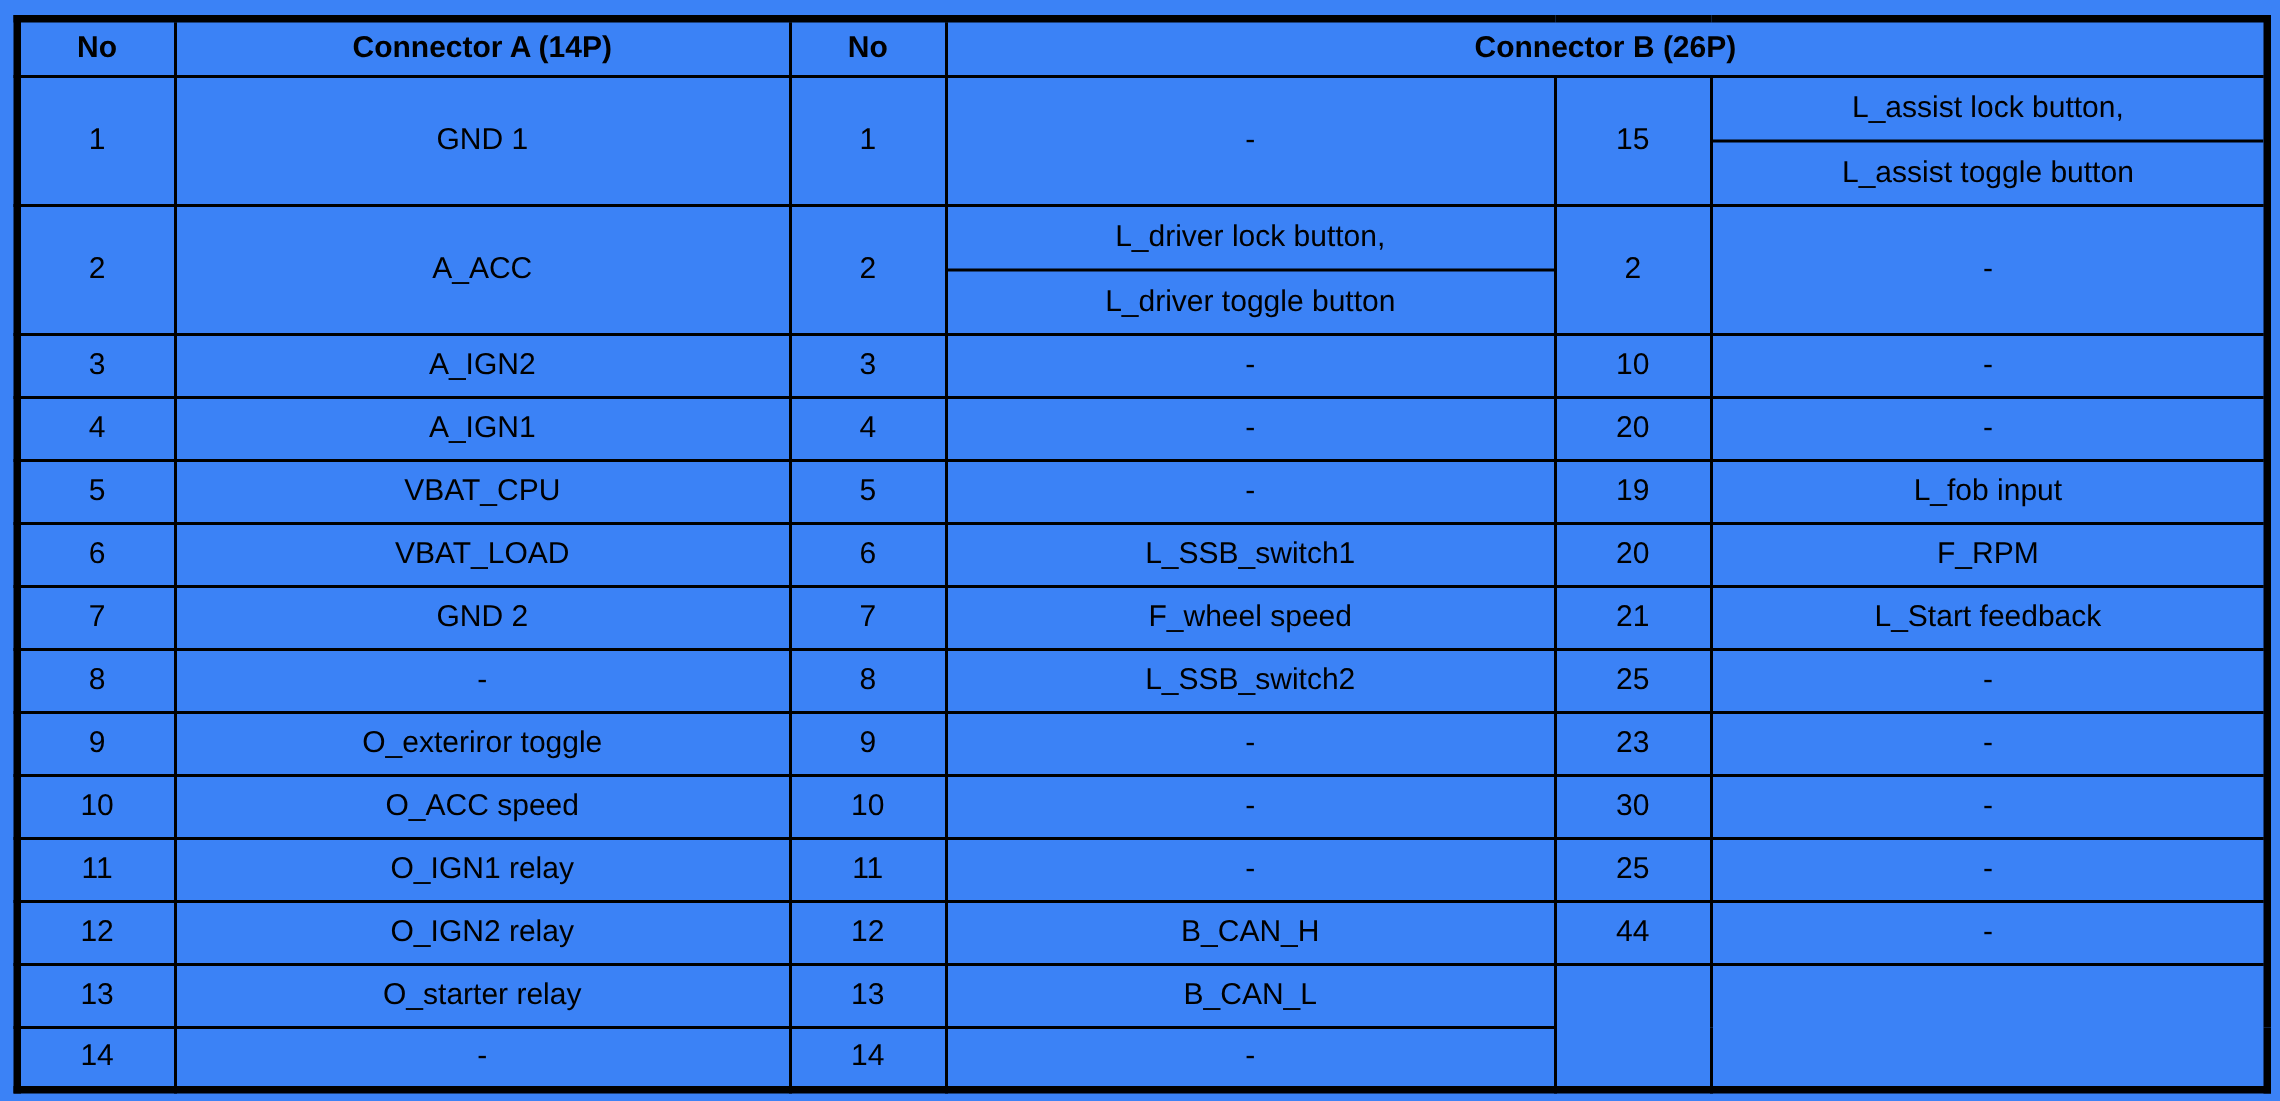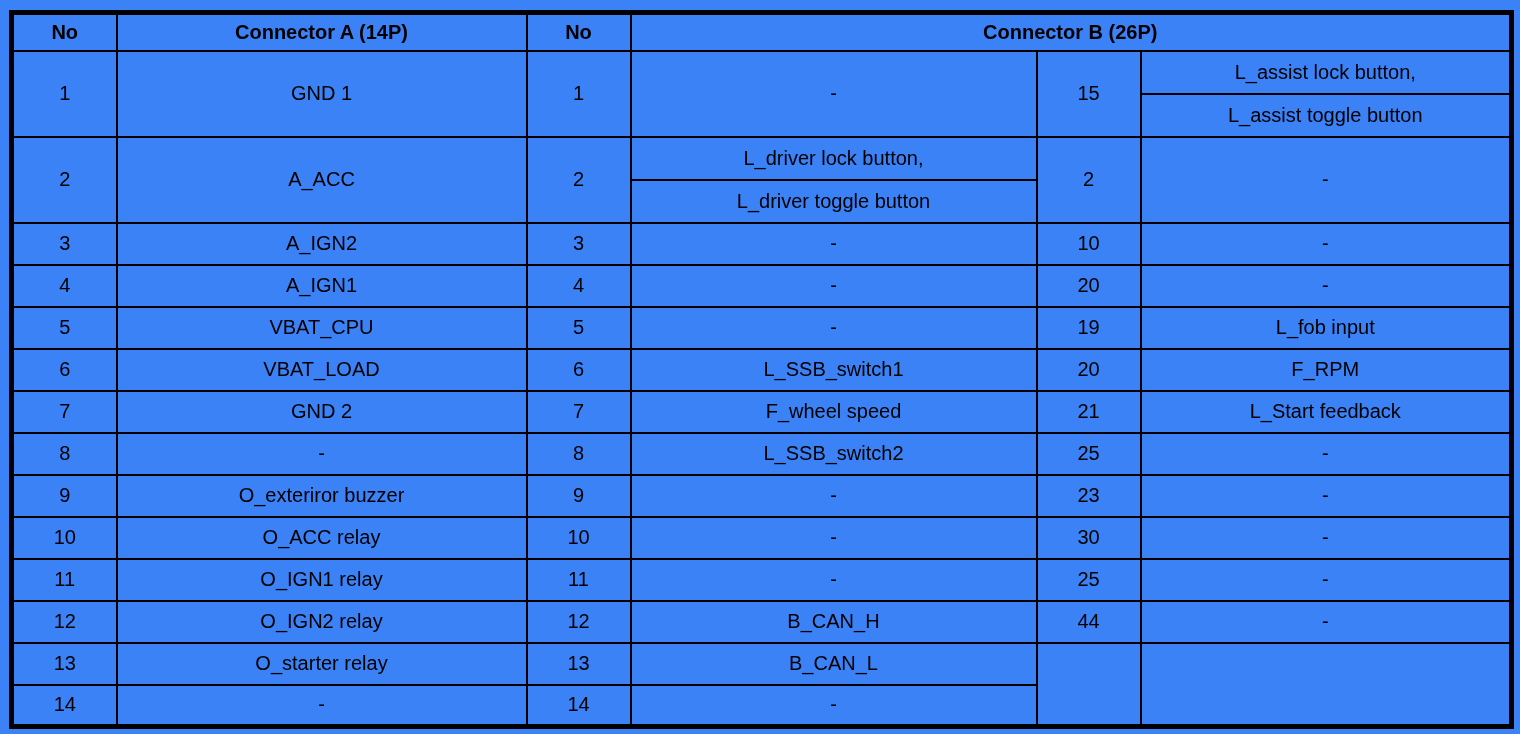--- a/index.html
+++ b/index.html
@@ -161,30 +161,30 @@
       <td>8</td>
       <td>-</td>
       <td>8</td>
       <td>L_SSB_switch2</td>
       <td>25</td>
       <td>-</td>
     </tr>
 
     <tr class="row-std">
       <td>9</td>
-      <td>O_exteriror buzzer</td>
+      <td>O_exteriror toggle</td>
       <td>9</td>
       <td>-</td>
       <td>23</td>
       <td>-</td>
     </tr>
 
     <tr class="row-std">
       <td>10</td>
-      <td>O_ACC relay</td>
+      <td>O_ACC speed</td>
       <td>10</td>
       <td>-</td>
       <td>30</td>
       <td>-</td>
     </tr>
 
     <tr class="row-std">
       <td>11</td>
       <td>O_IGN1 relay</td>
       <td>11</td>

